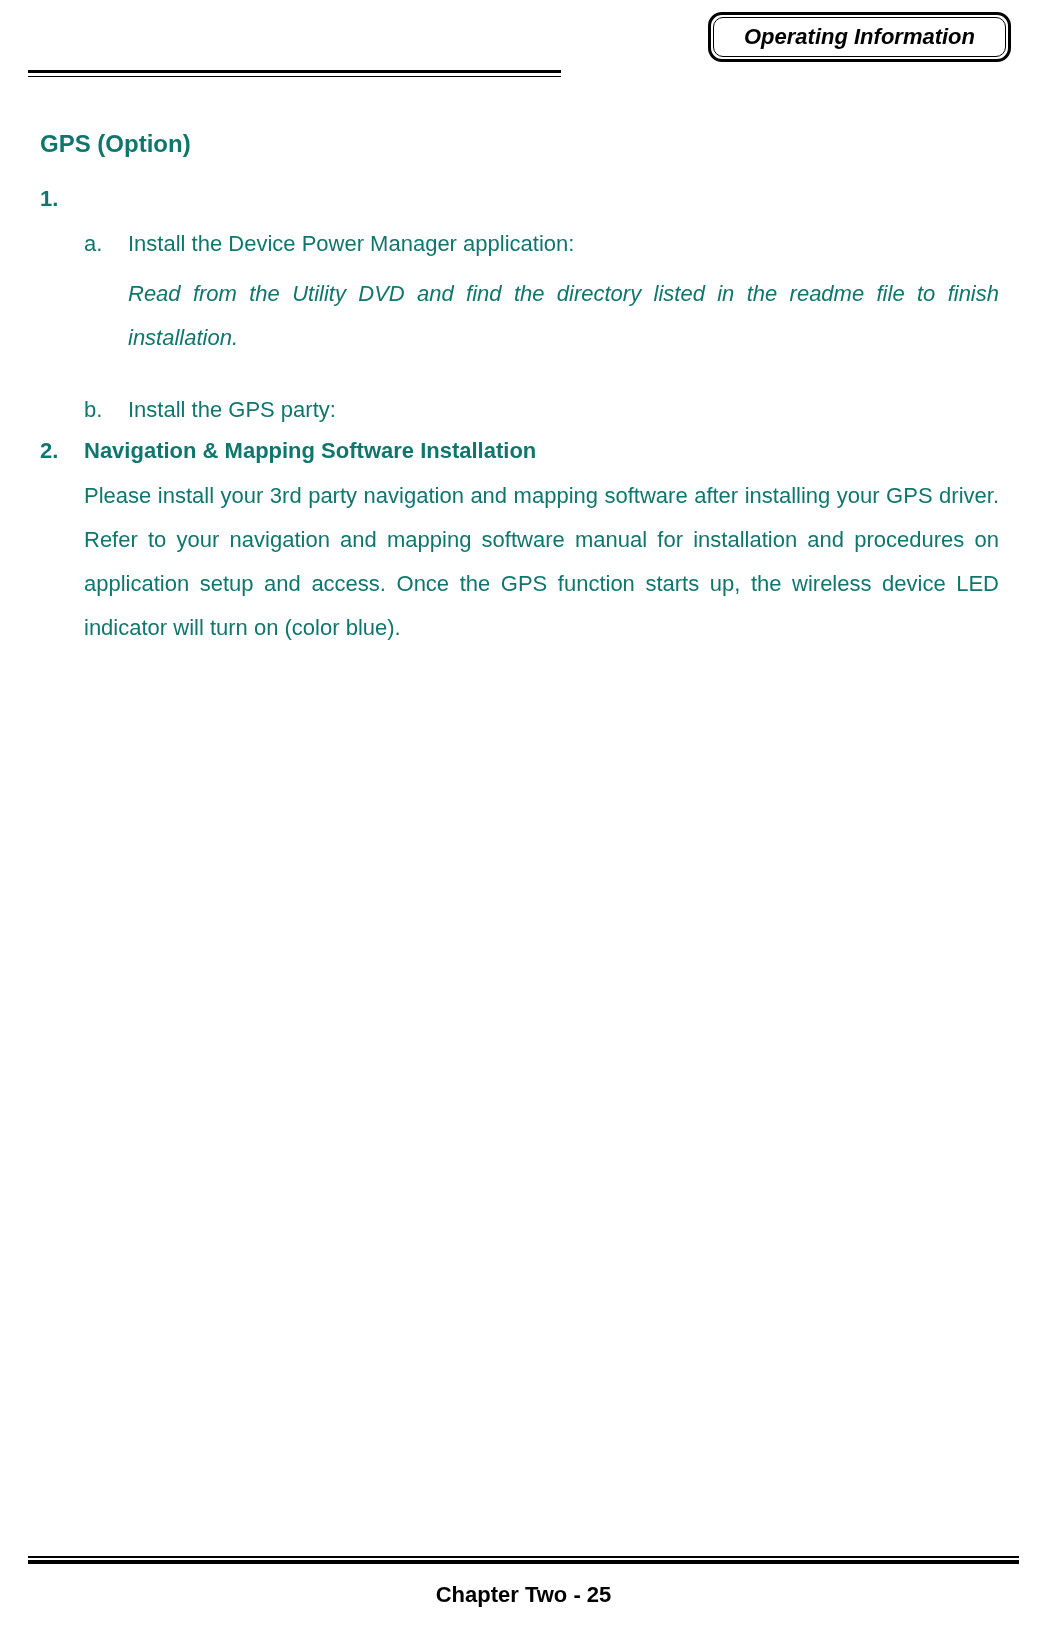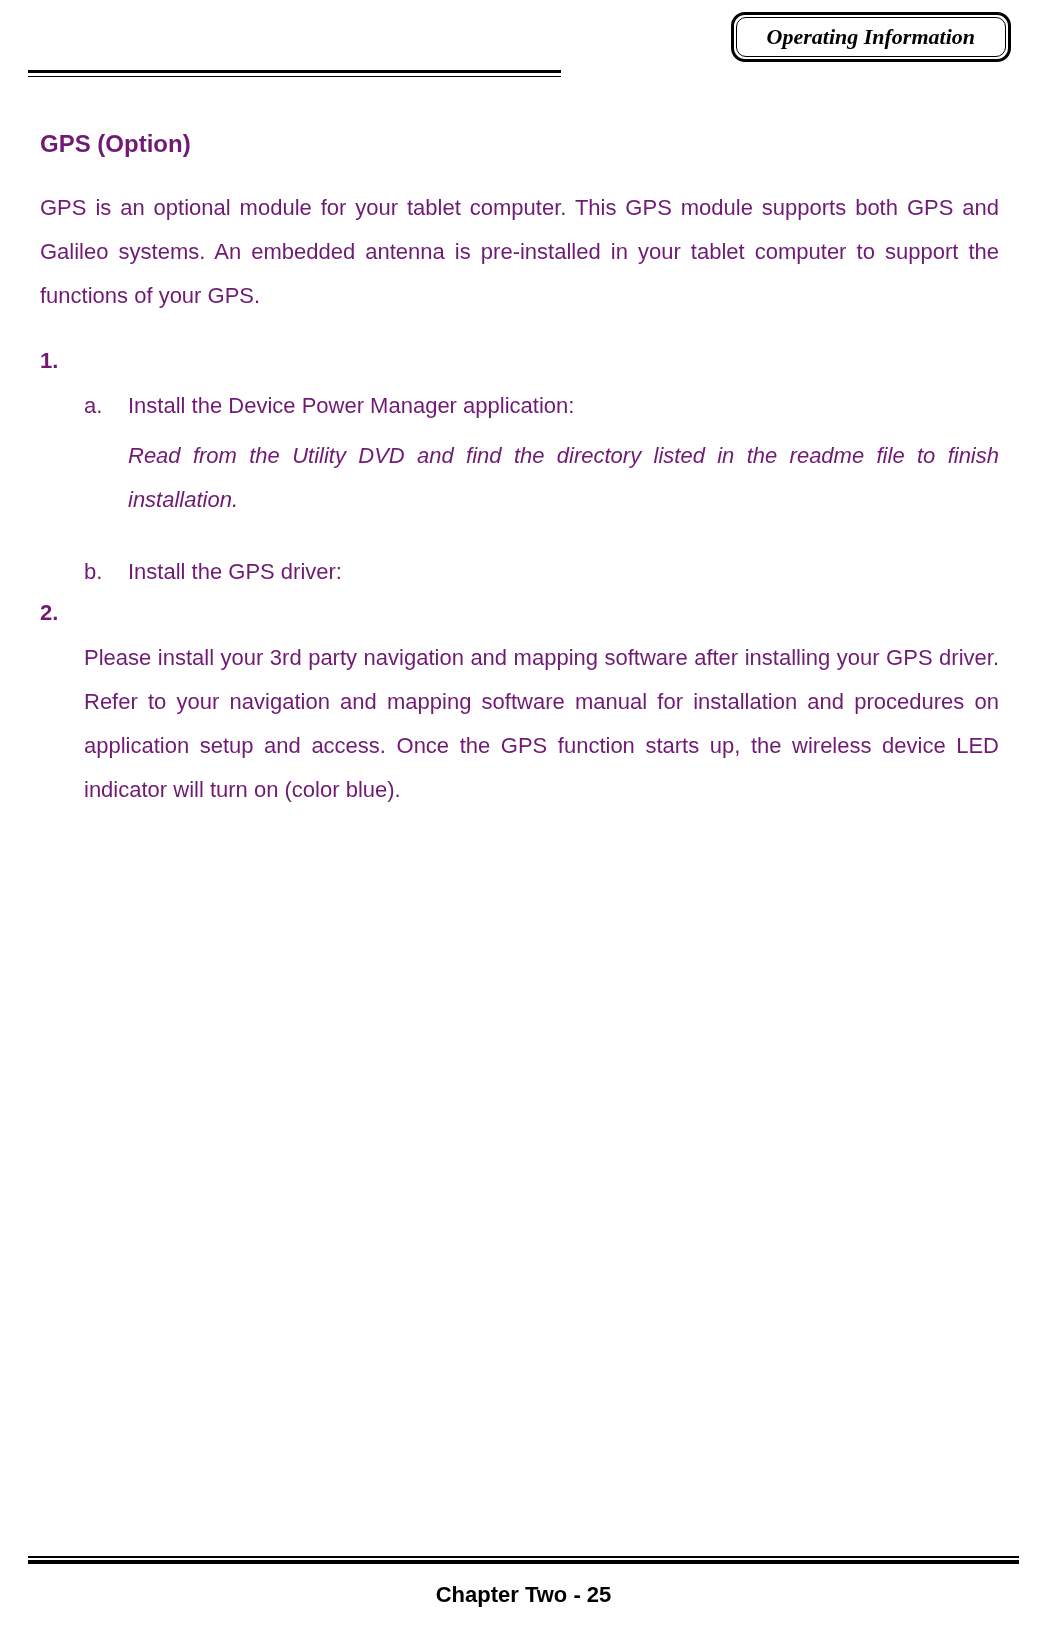--- a/index.html
+++ b/index.html
@@ -29,21 +29,21 @@
       padding: 2px;
       background: white;
     }
     .header-badge-inner {
       border: 1px solid #000;
       border-radius: 10px;
       padding: 6px 30px;
       font-style: italic;
       font-weight: bold;
       font-size: 22px;
-      font-family: Liberation Serif, serif;
+      font-family: Liberation Sans, sans-serif;
       text-align: right;
     }
     .header-line-thick {
       position: absolute;
       left: 28px;
       right: 28px;
       top: 70px;
       border-top: 3px solid #000;
     }
     .header-line-thin {
@@ -57,21 +57,21 @@
       position: absolute;
       right: 28px;
       top: 55px;
       width: 450px;
       height: 30px;
       background: white;
     }
     .content {
       padding: 40px 40px 0 40px;
       font-size: 22px;
-      color: #701a75;
+      color: #0f766e;
     }
     .section-title {
       font-weight: bold;
       font-size: 24px;
       margin-bottom: 28px;
     }
     .intro-para {
       line-height: 2.0;
       text-align: justify;
       margin-bottom: 30px;
@@ -148,39 +148,39 @@
   <div class="header-line-thin"></div>
   <div class="badge-clip"></div>
   <div class="header-badge">
     <div class="header-badge-inner">Operating Information</div>
   </div>
 </div>
 
 <div class="content">
   <div class="section-title">GPS (Option)</div>
 
-  <div class="intro-para">GPS is an optional module for your tablet computer. This GPS module supports both GPS and Galileo systems. An embedded antenna is pre-installed in your tablet computer to support the functions of your GPS.</div>
 
   <div class="list-item-1">
     <div class="list-num">1.</div>
   </div>
 
   <div class="sub-item">
     <div class="sub-letter">a.</div>
     <div class="sub-body">Install the Device Power Manager application:</div>
   </div>
   <div class="sub-body-indent">Read from the Utility DVD and find the directory listed in the readme file to finish installation.</div>
 
   <div class="sub-item">
     <div class="sub-letter">b.</div>
-    <div class="sub-body">Install the GPS driver:</div>
+    <div class="sub-body">Install the GPS party:</div>
   </div>
 
   <div class="list-item-1">
     <div class="list-num">2.</div>
+    <div class="list-heading">Navigation &amp; Mapping Software Installation</div>
   </div>
   <div class="section2-body">Please install your 3rd party navigation and mapping software after installing your GPS driver. Refer to your navigation and mapping software manual for installation and procedures on application setup and access. Once the GPS function starts up, the wireless device LED indicator will turn on (color blue).</div>
 </div>
 
 <div class="footer-area">
   <div class="footer-line-thin"></div>
   <div class="footer-line-thick"></div>
   <div class="footer-text">Chapter Two - 25</div>
 </div>
 

